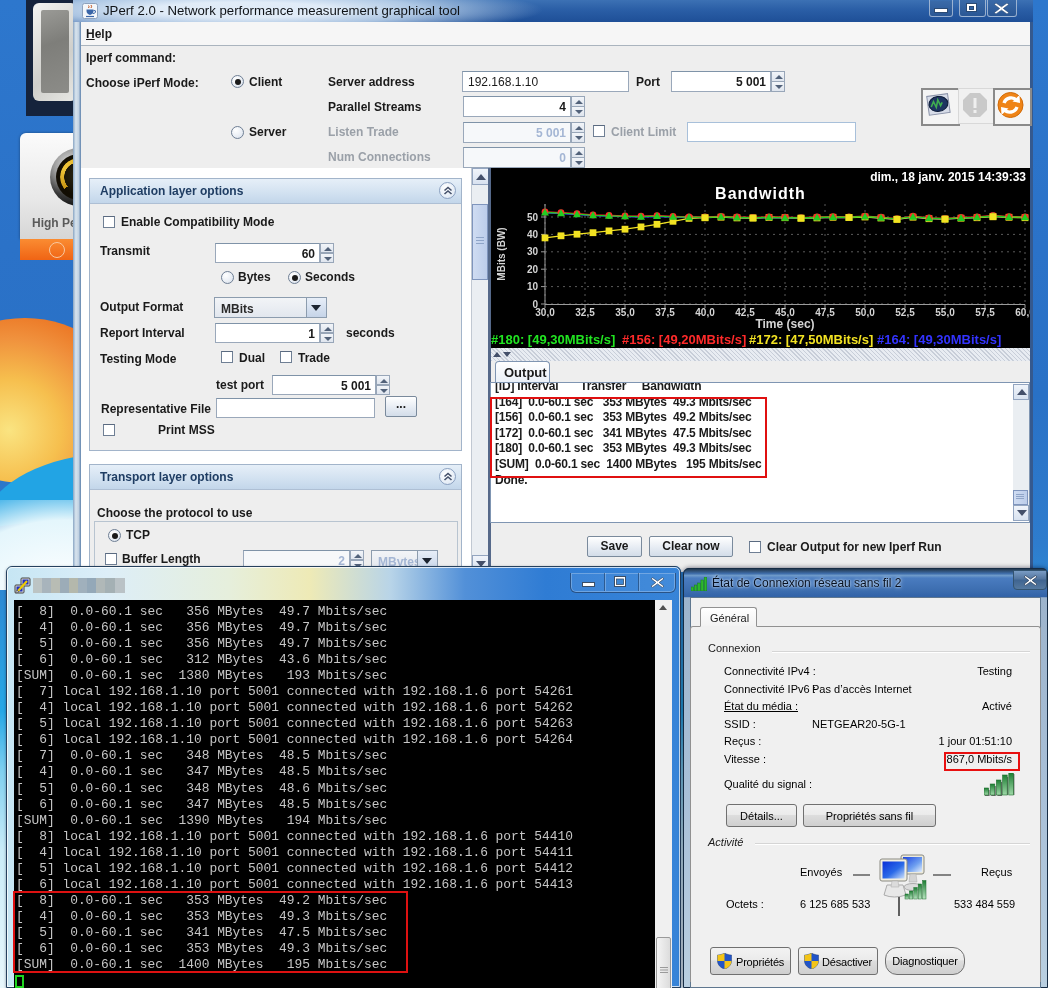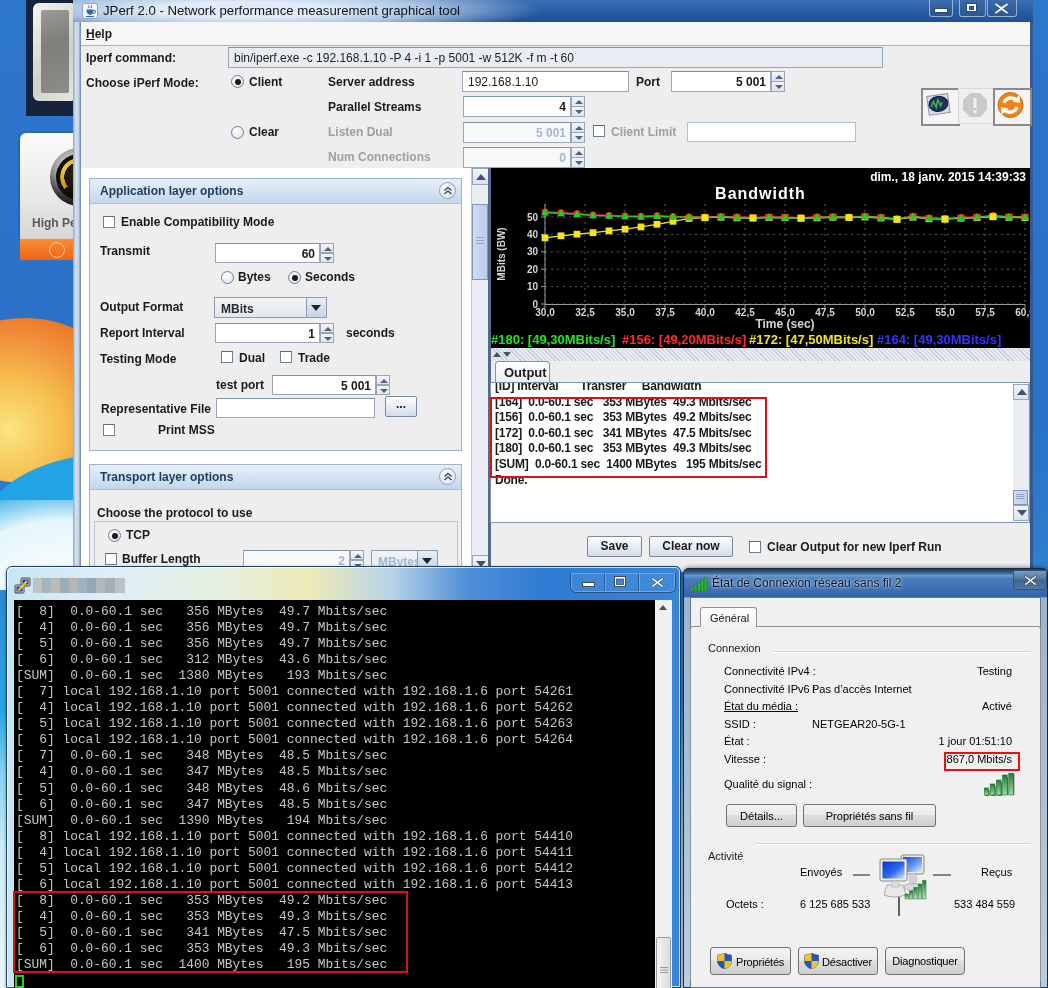--- a/index.html
+++ b/index.html
@@ -95,21 +95,20 @@
     <div class="abs" style="left:0;top:22px;width:8px;height:550px;background:linear-gradient(90deg,#8aa6c4,#d8e4ee 35%,#c2d2e2 70%,#5e82ac);"></div>
     <div class="abs" style="left:957px;top:22px;width:3px;height:550px;background:#35598e;"></div>
 
     <div class="abs" style="left:8px;top:22px;width:949px;height:23px;background:#f6f6f6;border-bottom:1px solid #aab4be;">
       <span style="position:absolute;left:5px;top:5px;font-size:12px;font-weight:bold;color:#1a1a1a;"><u>H</u>elp</span>
     </div>
 
     <div id="form" class="abs" style="left:8px;top:46px;width:949px;height:122px;background:#eeeeee;font-size:12px;font-weight:bold;color:#1a1a1a;">
 
       <span class="mlabel" style="left:5px;top:5px;">Iperf command:</span>
-      <div class="mfield" style="left:147px;top:1px;width:655px;height:21px;background:#e9edf3;font-weight:normal;font-size:12px;color:#222;padding:3px 0 0 5px;">bin/iperf.exe -c 192.168.1.10 -P 4 -i 1 -p 5001 -w 512K -f m -t 60</div>
 
       <span class="mlabel" style="left:5px;top:30px;">Choose iPerf Mode:</span>
       <div class="mradio sel" style="left:150px;top:29px;"></div>
       <span class="mlabel" style="left:168px;top:29px;">Client</span>
       <span class="mlabel" style="left:247px;top:29px;">Server address</span>
       <div class="mfield" style="left:381px;top:25px;width:167px;height:21px;font-weight:normal;padding:3px 0 0 5px;">192.168.1.10</div>
       <span class="mlabel" style="left:555px;top:29px;">Port</span>
       <div class="mfield num" style="left:590px;top:25px;width:100px;height:21px;padding:3px 4px 0 0;">5 001</div>
       <div class="spin" style="left:690px;top:25px;height:21px;">
           <div class="up" style="height:11px;">
@@ -125,22 +124,22 @@
       <div class="spin" style="left:490px;top:50px;height:21px;">
           <div class="up" style="height:11px;">
             <i></i>
           </div>
           <div class="dn" style="top:10px;height:11px;">
             <i></i>
           </div>
         </div>
 
       <div class="mradio" style="left:150px;top:80px;"></div>
-      <span class="mlabel" style="left:168px;top:79px;">Clear</span>
-      <span class="mlabel dis" style="left:247px;top:79px;">Listen Dual</span>
+      <span class="mlabel" style="left:168px;top:79px;">Server</span>
+      <span class="mlabel dis" style="left:247px;top:79px;">Listen Trade</span>
       <div class="mfield num dis" style="left:382px;top:76px;width:108px;height:21px;padding:3px 4px 0 0;background:#f6f8fa;">5 001</div>
       <div class="spin" style="left:490px;top:76px;height:21px;">
           <div class="up" style="height:11px;">
             <i></i>
           </div>
           <div class="dn" style="top:10px;height:11px;">
             <i></i>
           </div>
         </div>
       <div class="mcheck" style="left:512px;top:79px;"></div>
@@ -620,21 +619,21 @@
     <span class="abs" style="left:25px;top:74px;font-size:11px;color:#1a1a1a;">Connexion</span>
     <div class="abs" style="left:89px;top:83px;width:258px;height:1px;background:#d5d5d5;border-bottom:1px solid #fff;"></div>
     <span class="abs" style="left:41px;top:97px;font-size:11px;color:#000;text-align:center;">Connectivité IPv4 :</span>
     <span class="abs" style="left:129px;top:97px;width:200px;text-align:right;font-size:11px;color:#000;">Testing</span>
     <span class="abs" style="left:41px;top:115px;font-size:11px;color:#000;">Connectivité IPv6 :</span>
     <span class="abs" style="left:129px;top:115px;width:200px;text-align:left;font-size:11px;color:#000;">Pas d’accès Internet</span>
     <span class="abs" style="left:41px;top:132px;font-size:11px;color:#000;text-decoration:underline;">État du média :</span>
     <span class="abs" style="left:129px;top:132px;width:200px;text-align:right;font-size:11px;color:#000;">Activé</span>
     <span class="abs" style="left:41px;top:150px;font-size:11px;color:#000;">SSID :</span>
     <span class="abs" style="left:129px;top:150px;width:200px;font-size:11px;color:#000;">NETGEAR20-5G-1</span>
-    <span class="abs" style="left:41px;top:167px;font-size:11px;color:#000;">État :</span>
+    <span class="abs" style="left:41px;top:167px;font-size:11px;color:#000;">Reçus :</span>
     <span class="abs" style="left:129px;top:167px;width:200px;text-align:right;font-size:11px;color:#000;">1 jour 01:51:10</span>
     <span class="abs" style="left:41px;top:185px;font-size:11px;color:#000;">Vitesse :</span>
     <span class="abs" style="left:129px;top:185px;width:200px;text-align:right;font-size:11px;color:#000;">867,0 Mbits/s</span>
     <div class="abs" style="left:261px;top:184px;width:76px;height:19px;border:2px solid #e81010;box-sizing:border-box;"></div>
     <span class="abs" style="left:41px;top:210px;font-size:11px;color:#000;">Qualité du signal :</span>
     <svg class="abs" style="left:301px;top:205px;" width="33" height="25" viewBox="0 0 33 25">
       <g>
       <rect x="1" y="17" width="4.6" height="6" fill="#000" opacity=".55"></rect>
       <rect x="7.2" y="13" width="4.6" height="10" fill="#000" opacity=".55"></rect>
       <rect x="13.4" y="9" width="4.6" height="14" fill="#000" opacity=".55"></rect>
@@ -651,21 +650,21 @@
       <defs>
           <linearGradient id="gbar" x1="0" y1="0" x2="0" y2="1">
             <stop offset="0" stop-color="#1e7e34"></stop>
             <stop offset="1" stop-color="#9fd9a8"></stop>
           </linearGradient>
         </defs>
     </svg>
     <div class="abs" style="left:43px;top:236px;width:71px;height:23px;background:linear-gradient(180deg,#f2f2f2,#ebebeb 45%,#dddddd 50%,#cfcfcf 100%);border:1px solid #707070;border-radius:3px;box-sizing:border-box;text-align:center;font-size:11px;color:#000;padding-top:5px;">Détails...</div>
     <div class="abs" style="left:120px;top:236px;width:133px;height:23px;background:linear-gradient(180deg,#f2f2f2,#ebebeb 45%,#dddddd 50%,#cfcfcf 100%);border:1px solid #707070;border-radius:3px;box-sizing:border-box;text-align:center;font-size:11px;color:#000;padding-top:5px;">Propriétés sans fil</div>
 
-    <span class="abs" style="left:25px;top:282px;font-size:11px;color:#1a1a1a;">Activité</span>
+    <span class="abs" style="left:25px;top:268px;font-size:11px;color:#1a1a1a;font-style:italic;">Activité</span>
     <div class="abs" style="left:72px;top:275px;width:275px;height:1px;background:#d5d5d5;border-bottom:1px solid #fff;"></div>
     <span class="abs" style="left:117px;top:298px;font-size:11px;color:#000;">Envoyés</span>
     <div class="abs" style="left:170px;top:306px;width:17px;height:2px;background:#838383;"></div>
     <svg class="abs" style="left:194px;top:286px;" width="52" height="46" viewBox="0 0 52 46">
       <defs>
           <linearGradient id="scr" x1="0" y1="0" x2="1" y2="1">
             <stop offset="0" stop-color="#0a2fd8"></stop>
             <stop offset=".55" stop-color="#2a6ae8"></stop>
             <stop offset="1" stop-color="#cfe2fa"></stop>
           </linearGradient>
@@ -715,15 +714,15 @@
       <span style="position:absolute;left:25px;top:8px;font-size:11px;letter-spacing:-0.2px;color:#000;">Propriétés</span>
     </div>
     <div class="abs" style="left:115px;top:379px;width:80px;height:28px;background:linear-gradient(180deg,#f2f2f2,#ebebeb 45%,#dddddd 50%,#cfcfcf 100%);border:1px solid #707070;border-radius:3px;box-sizing:border-box;">
       <svg class="abs" style="left:5px;top:5px;" width="15" height="16" viewBox="0 0 15 16">
           <path d="M7.5 0 C5 1.5 2.5 2 0.5 2 L0.5 8 C0.5 12 4 15 7.5 16 C11 15 14.5 12 14.5 8 L14.5 2 C12.5 2 10 1.5 7.5 0 Z" fill="#2255c8" stroke="#1a3a7a" stroke-width="0.5"></path>
           <path d="M7.5 0 C5 1.5 2.5 2 0.5 2 L0.5 8 L7.5 8 L7.5 0 Z" fill="#f4c518"></path>
           <path d="M14.5 8 C14.5 12 11 15 7.5 16 L7.5 8 Z" fill="#f4c518"></path>
         </svg>
       <span style="position:absolute;left:23px;top:8px;font-size:11px;letter-spacing:-0.2px;color:#000;">Désactiver</span>
     </div>
-    <div class="abs" style="left:202px;top:379px;width:80px;height:28px;background:linear-gradient(180deg,#f2f2f2,#ebebeb 45%,#dddddd 50%,#cfcfcf 100%);border:1px solid #707070;border-radius:4px;box-sizing:border-box;text-align:center;font-size:11px;letter-spacing:-0.2px;color:#000;padding-top:7px;">Diagnostiquer</div>
+    <div class="abs" style="left:202px;top:379px;width:80px;height:28px;background:linear-gradient(180deg,#f2f2f2,#ebebeb 45%,#dddddd 50%,#cfcfcf 100%);border:1px solid #707070;border-radius:12px;box-sizing:border-box;text-align:center;font-size:11px;letter-spacing:-0.2px;color:#000;padding-top:7px;">Diagnostiquer</div>
   </div>
 </div>
 
 </body></html>

